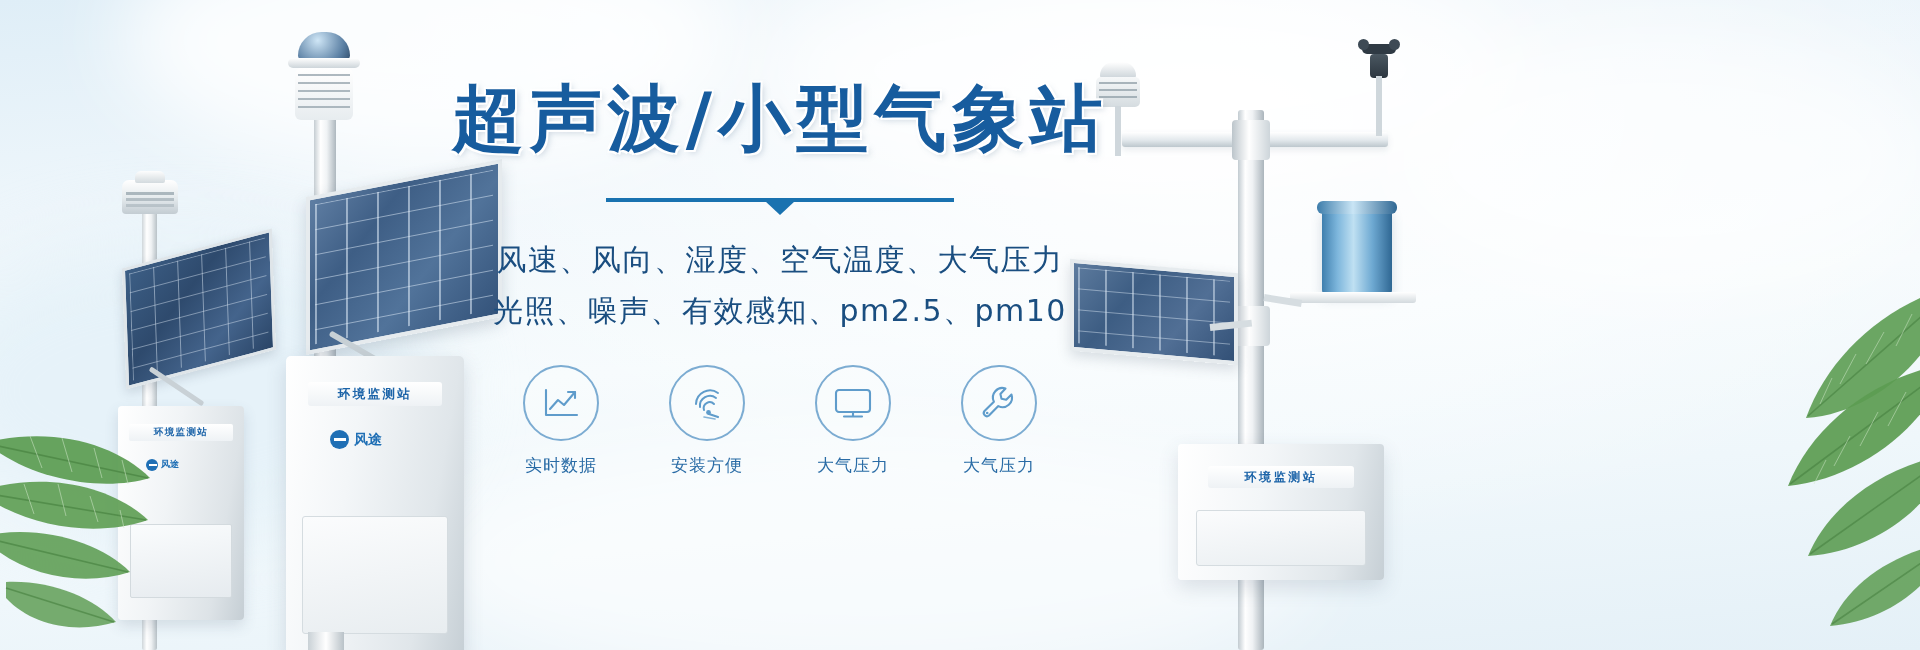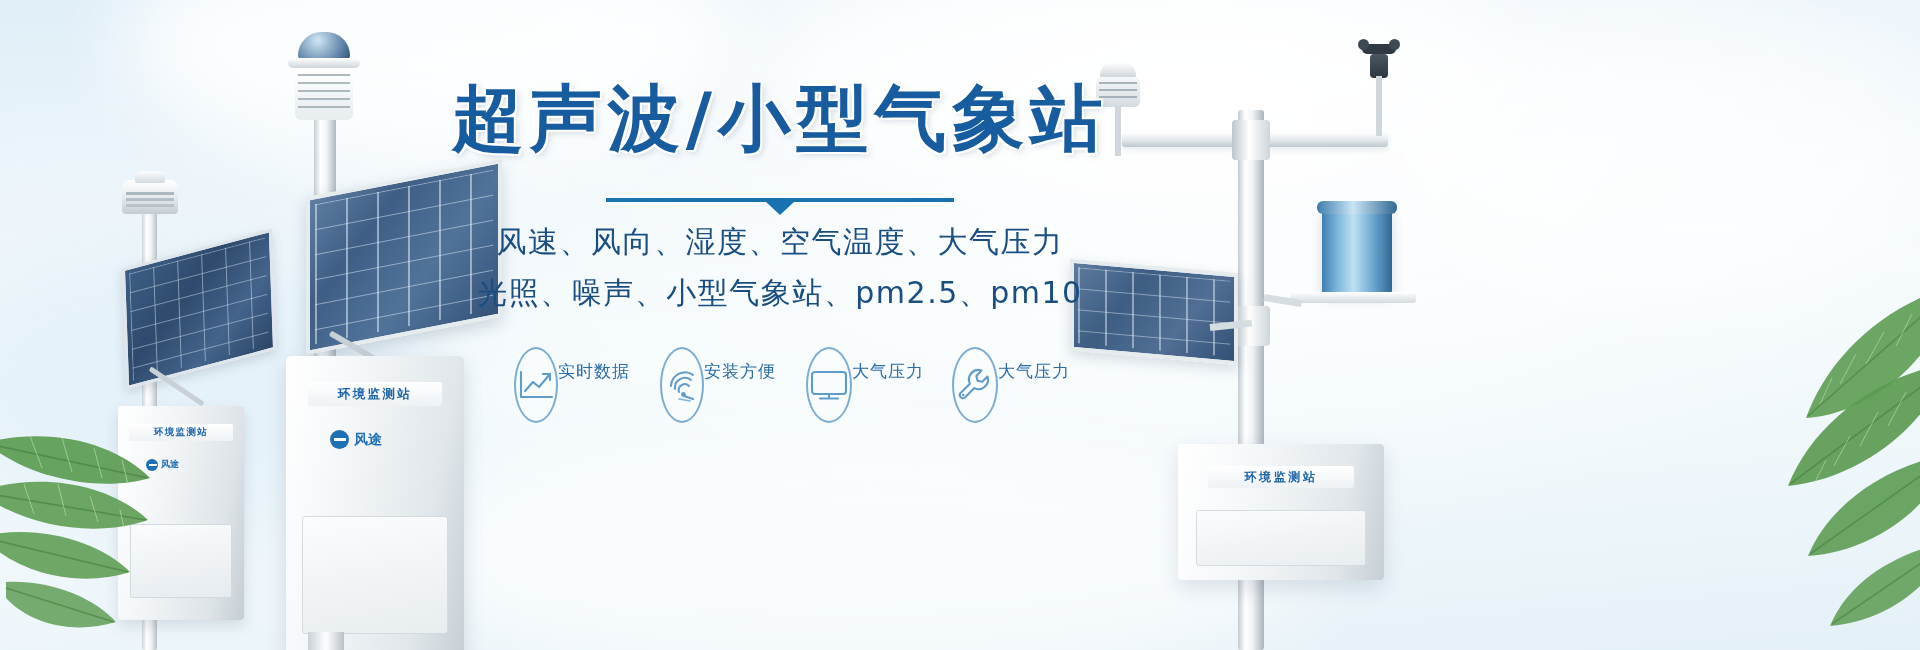--- a/index.html
+++ b/index.html
@@ -336,31 +336,31 @@
   }
 
   .subline {
     font-size: 30px;
     color: #1a4e80;
     letter-spacing: 1.5px;
     line-height: 1.58;
     white-space: nowrap;
     font-weight: 400;
   }
-  #subline-1 { margin-top: 16px; }
+  #subline-1 { margin-top: 34px; }
   #subline-2 { margin-top: 4px; }
 
   
   #features {
     display: flex;
     justify-content: center;
     gap: 52px;
     margin-top: 30px;
   }
-  .feature { width: 94px; display: flex; align-items: flex-start; }
+  .feature { width: 94px; display: flex; flex-direction: column; align-items: center; }
   .feature .ring {
     width: 76px; height: 76px;
     border: 2px solid #7cacd2;
     border-radius: 50%;
     display: flex; align-items: center; justify-content: center;
     background: rgba(255,255,255,.22);
   }
   .feature .flabel {
     margin-top: 13px;
     font-size: 17px;
@@ -488,21 +488,21 @@
 
   <div id="content">
 
     <div id="headline">超声波/小型气象站</div>
 
     <div id="divider">
       <span class="caret"></span>
     </div>
 
     <div class="subline" id="subline-1">风速、风向、湿度、空气温度、大气压力</div>
-    <div class="subline" id="subline-2">光照、噪声、小型气象站、pm2.5、pm10</div>
+    <div class="subline" id="subline-2">光照、噪声、有效感知、pm2.5、pm10</div>
 
     <div id="features">
 
       <div class="feature">
         <div class="ring">
           <svg width="40" height="34" viewBox="0 0 40 34" fill="none" stroke="#5f9ccb" stroke-width="2.1" stroke-linecap="round" stroke-linejoin="round">
             <polyline points="5,4 5,29 36,29"></polyline>
             <polyline points="9,23 17,14 23,19 34,6"></polyline>
             <polyline points="27,6 34,6 34,12"></polyline>
           </svg>

